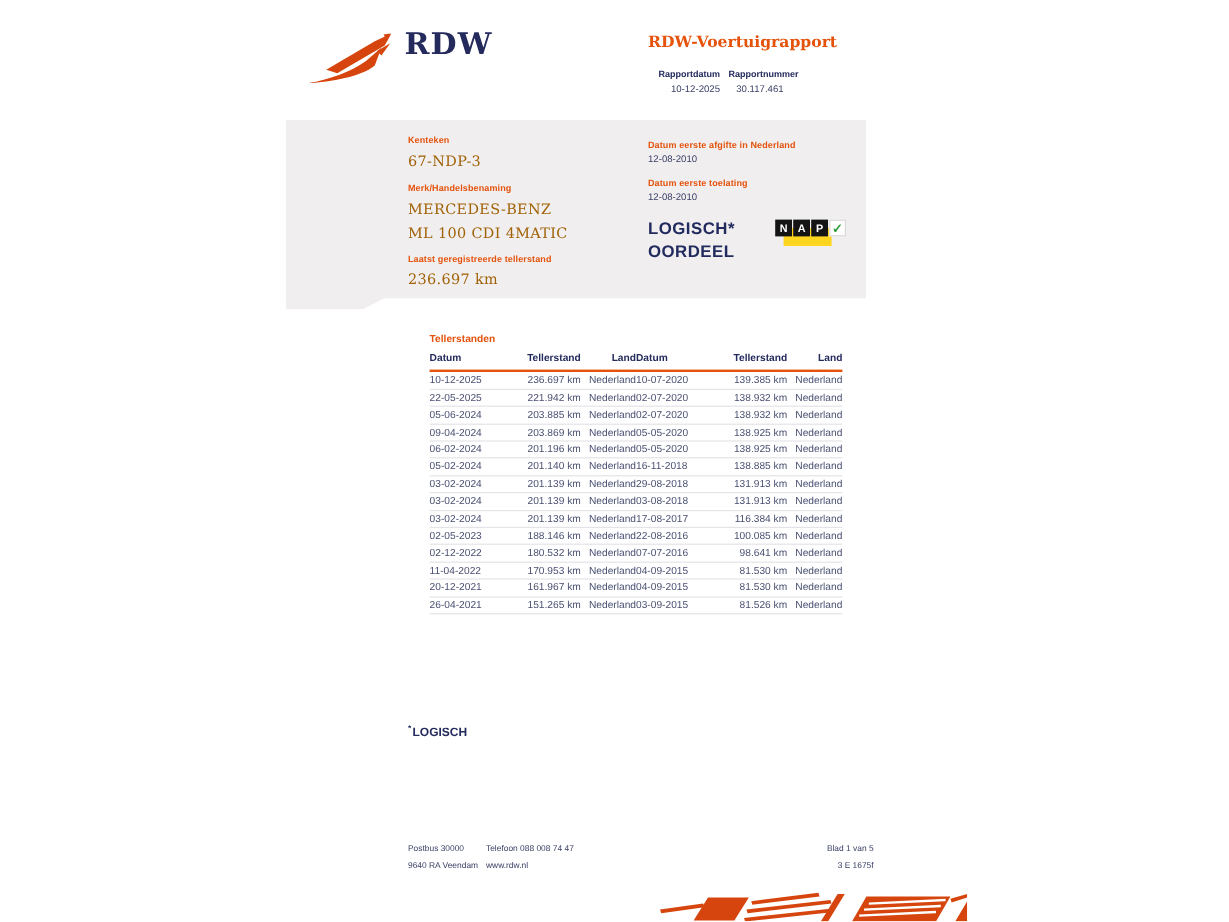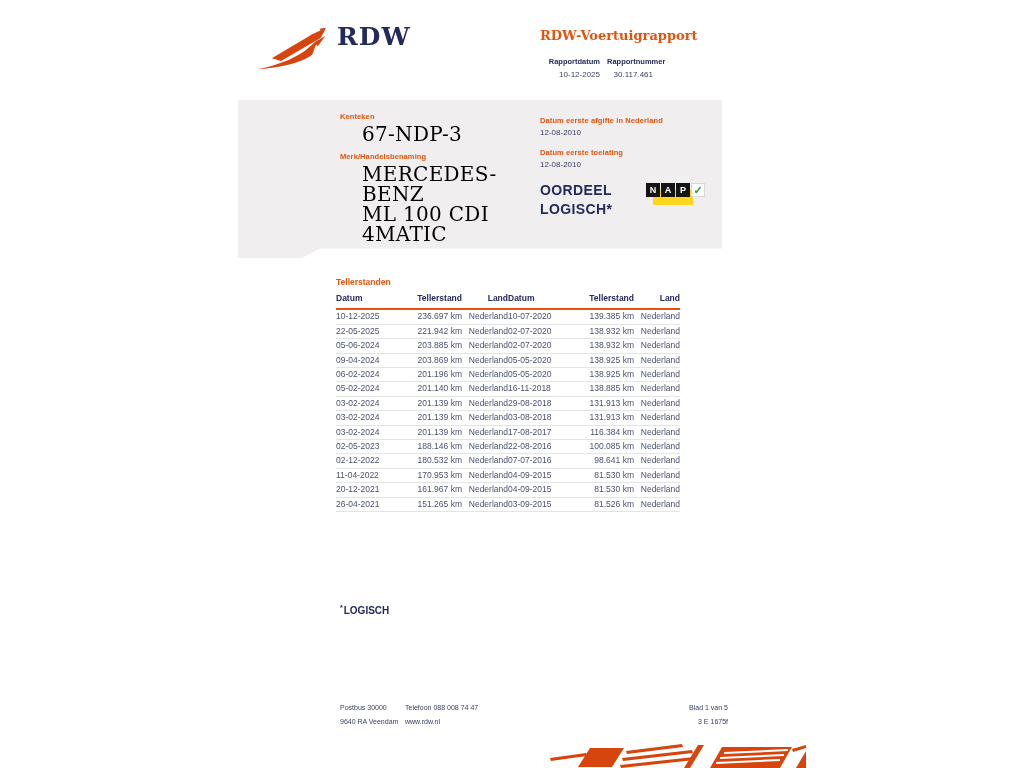--- a/index.html
+++ b/index.html
@@ -18,35 +18,35 @@
   .meta-label { font-size:7.5px; font-weight:700; color:#232A5C; margin-bottom:4px; }
   .meta-value { font-size:8px; color:#3C4268; }
 
   
   .vehicle-box { position:absolute; left:238px; top:100px; width:484px; height:158px;
                  background:#F0EEEF;
                  clip-path:polygon(0 0,100% 0,100% 94%,17% 94%,13.2% 100%,0 100%); }
   .vb-left { position:absolute; left:102px; top:12px; width:195px; }
   .vb-right { position:absolute; left:302px; top:16px; width:180px; }
   .olabel { font-size:7.5px; font-weight:700; color:#E4520B; margin-bottom:3px; letter-spacing:0.1px; }
-  .bigval { font-family:"DejaVu Serif", serif; font-size:20px; line-height:20px;
-            color:#000000; letter-spacing:0.3px;margin-left:22px; }
+  .bigval { font-family:"DejaVu Serif", serif; font-size:12px; line-height:20px;
+            color:#a16207; letter-spacing:0.3px; }
   .mt8 { margin-top:8px; } .mt7 { margin-top:7px; } .mt11 { margin-top:11px; }
   .smallval { font-size:8px; color:#3C4268; }
   .oordeel { margin-top:12px; font-size:14px; line-height:19px; font-weight:900;
              color:#222B5E; letter-spacing:0.4px; }
   .nap { position:absolute; left:408px; top:83px; width:48px; height:24px; }
   .nap-yellow { position:absolute; left:7px; top:7px; width:40px; height:15px; background:#FFD520; }
   .nap-tiles { position:absolute; left:0; top:0; display:flex; gap:1px; }
   .nap-tile { width:14px; height:14px; background:#141414; color:#fff; font-size:9px;
               font-weight:700; display:flex; align-items:center; justify-content:center; }
   .nap-tile.check { background:#fff; border:1px solid #d8d8d8; color:#2E9E3E; font-size:11px; }
 
   
-  .meter-section { position:absolute; left:336px; top:277px; }
+  .meter-section { position:absolute; left:358px; top:277px; }
   .section-title { font-size:8.5px; font-weight:700; color:#E4520B; margin-bottom:5px; }
   .tables { display:flex; }
   .ttable { width:172px; }
   .thead { display:flex; border-bottom:2px solid #E4520B; padding-bottom:3px; }
   .thead .tcell { font-weight:700; color:#232A5C; }
   .trow { display:flex; border-bottom:1px solid #E4E4E8; }
   .tcell { font-size:8.5px; color:#4A5072; line-height:13.4px; }
   .c0 { width:66px; text-align:left; }
   .c1 { width:60px; text-align:right; }
   .c2 { width:46px; text-align:right; }
@@ -99,22 +99,22 @@
       <div class="bigval">ML 100 CDI 4MATIC</div>
       <div class="olabel mt7">Laatst geregistreerde tellerstand</div>
       <div class="bigval">236.697 km</div>
     </div>
     <div class="vb-right">
       <div class="olabel">Datum eerste afgifte in Nederland</div>
       <div class="smallval">12-08-2010</div>
       <div class="olabel mt11">Datum eerste toelating</div>
       <div class="smallval">12-08-2010</div>
       <div class="oordeel">
+        <div>LOGISCH*</div>
         <div>OORDEEL</div>
-        <div>LOGISCH*</div>
       </div>
     </div>
     <div class="nap">
       <div class="nap-yellow"></div>
       <div class="nap-tiles">
         <div class="nap-tile">N</div>
         <div class="nap-tile">A</div>
         <div class="nap-tile">P</div>
         <div class="nap-tile check">✓</div>
       </div>

